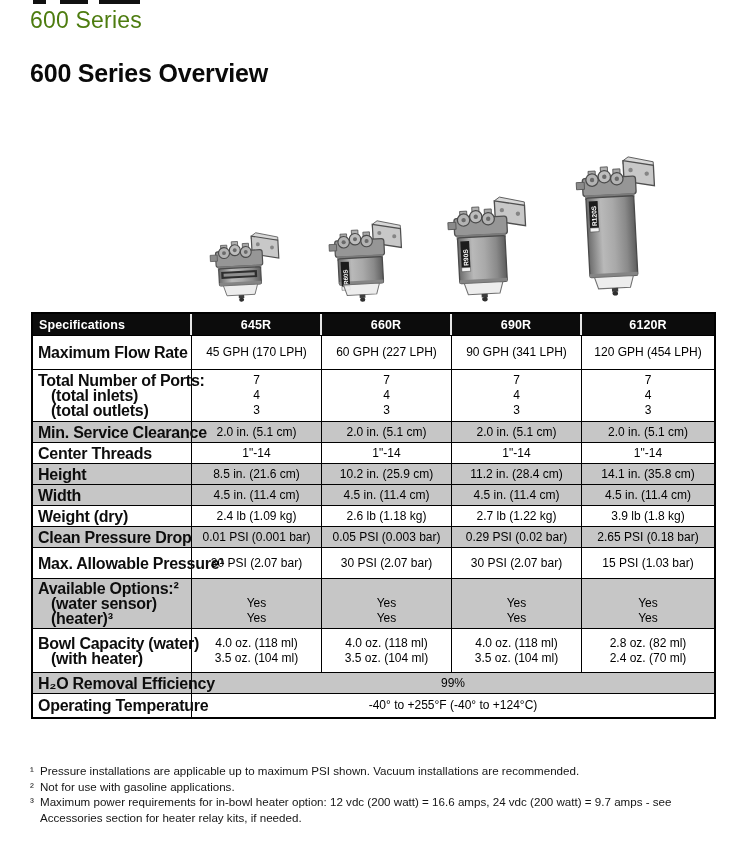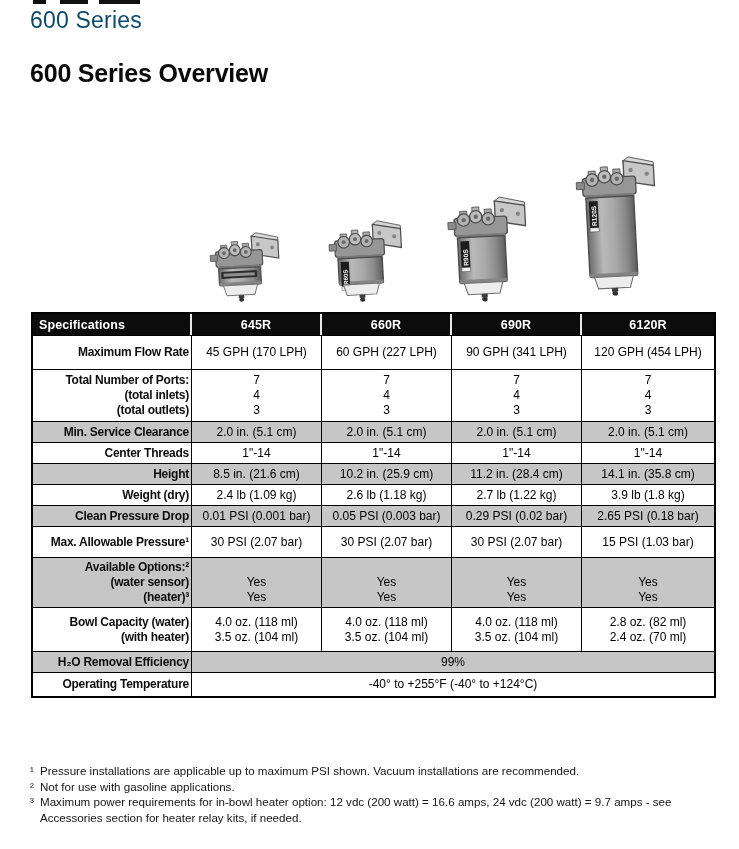--- a/index.html
+++ b/index.html
@@ -10,21 +10,21 @@
   }
   html,body{margin:0;padding:0;}
   body{
     width:739px;height:849px;position:relative;background:#ffffff;
     font-family:"Liberation Sans", sans-serif;color:var(--ink);
     overflow:hidden;
   }
   .top-artifact{position:absolute;top:0;height:4px;background:#111;}
   #series-label{
     position:absolute;left:30px;top:7px;font-size:23px;font-weight:400;
-    color:#0c4a6e;letter-spacing:0.2px;
+    color:#4d7c0f;letter-spacing:0.2px;
   }
   #page-title{
     position:absolute;left:30px;top:59px;font-size:25px;font-weight:700;
     color:#0a0a0a;letter-spacing:-0.2px;
   }
   #product-row{position:absolute;left:0;top:148px;width:739px;height:164px;}
   .product{position:absolute;}
   
   #spec-table{
     position:absolute;left:31px;top:312px;width:681px;
@@ -37,22 +37,22 @@
     letter-spacing:0.1px;
   }
   #spec-table th:last-child{border-right:none;}
   #spec-table th.spec{text-align:left;padding-left:6px;}
   #spec-table td{
     border-top:1px solid var(--border);border-right:1px solid var(--border);
     padding:2px 2px;vertical-align:middle;font-size:12px;line-height:15px;
   }
   #spec-table td:last-child{border-right:none;}
   #spec-table td.lbl{
-    font-weight:700;text-align:right;padding-left:5px;letter-spacing:-0.25px;
-    font-size:12px;
+    font-weight:700;text-align:left;padding-left:5px;letter-spacing:-0.25px;
+    font-size:16px;
   }
   #spec-table td.val{text-align:center;color:#000;}
   #spec-table tr.shaded td{background:var(--shade);}
   .line{white-space:nowrap;}
   .line.indent{padding-left:13px;}
   
   #footnotes{
     position:absolute;left:30px;top:763px;width:690px;
     font-size:11.6px;line-height:15.5px;color:#151515;
   }
@@ -326,20 +326,37 @@
         <td class="val">
           <div class="line">10.2 in. (25.9 cm)</div>
         </td>
         <td class="val">
           <div class="line">11.2 in. (28.4 cm)</div>
         </td>
         <td class="val">
           <div class="line">14.1 in. (35.8 cm)</div>
         </td>
       </tr>
+      <tr class="shaded" style="height: 21px;">
+        <td class="lbl">
+          <div class="line">Width</div>
+        </td>
+        <td class="val">
+          <div class="line">4.5 in. (11.4 cm)</div>
+        </td>
+        <td class="val">
+          <div class="line">4.5 in. (11.4 cm)</div>
+        </td>
+        <td class="val">
+          <div class="line">4.5 in. (11.4 cm)</div>
+        </td>
+        <td class="val">
+          <div class="line">4.5 in. (11.4 cm)</div>
+        </td>
+      </tr>
       <tr style="height: 21px;">
         <td class="lbl">
           <div class="line">Weight (dry)</div>
         </td>
         <td class="val">
           <div class="line">2.4 lb (1.09 kg)</div>
         </td>
         <td class="val">
           <div class="line">2.6 lb (1.18 kg)</div>
         </td>

